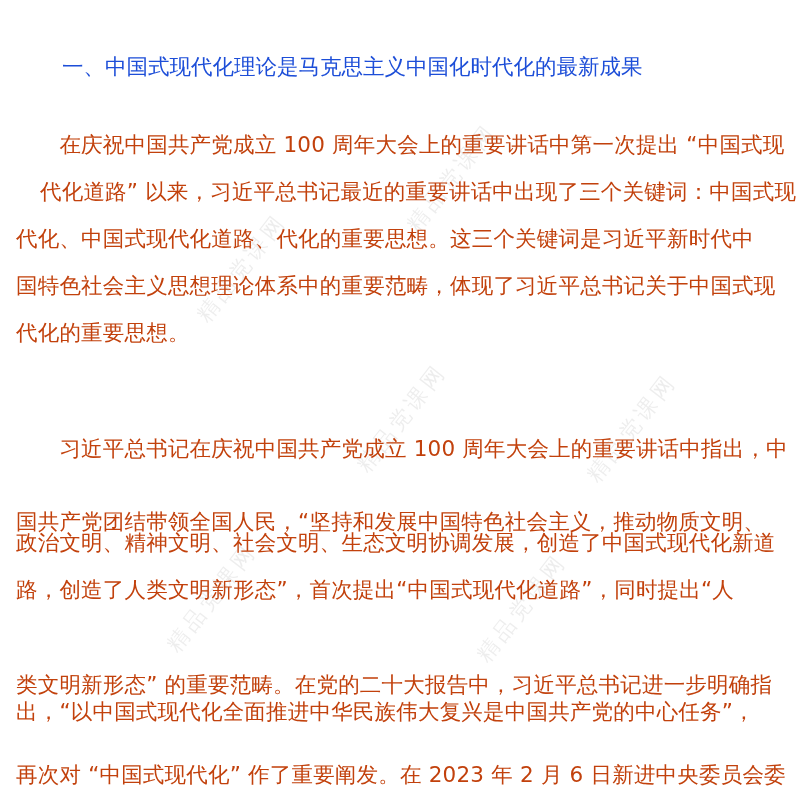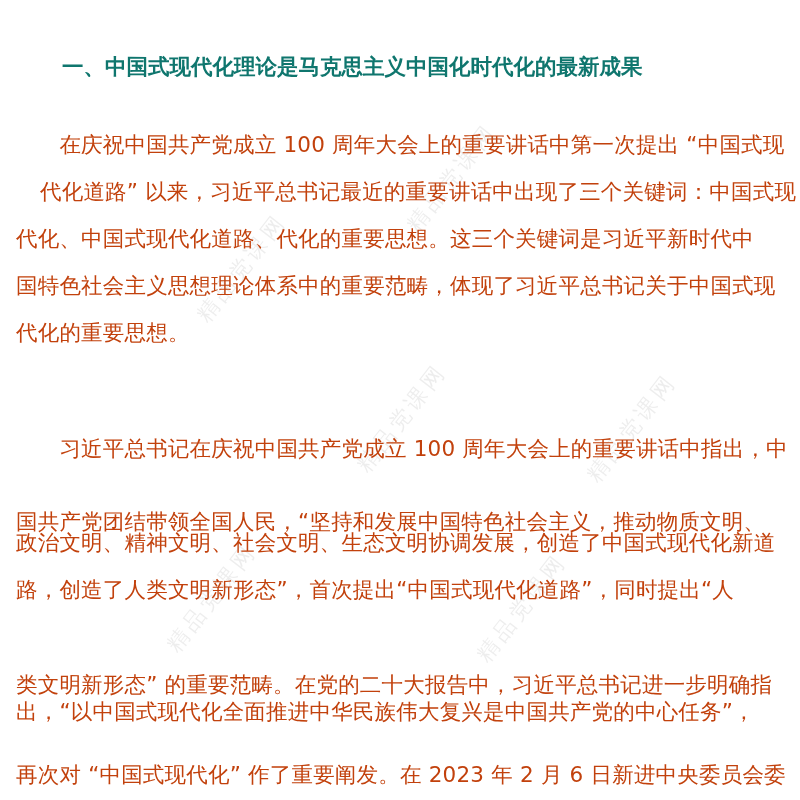--- a/index.html
+++ b/index.html
@@ -1,20 +1,20 @@
 <!DOCTYPE html>
 <html><head>
 <meta charset="utf-8">
 <style>
   html, body { margin: 0; padding: 0; background: #ffffff; }
   body { width: 800px; height: 800px; overflow: hidden; position: relative;
          font-family: "DejaVu Sans", "Liberation Sans", sans-serif; color: #1a1a1a; }
   .page { position: absolute; left: 0; top: 0; width: 800px; height: 800px; }
-  .heading { position: absolute; left: 62px; top: 52px; font-size: 21.5px; font-weight: bold;
-             color: #0f766e; letter-spacing: 0px; white-space: nowrap; }
+  .heading { position: absolute; left: 62px; top: 52px; font-size: 21.5px; font-weight: normal;
+             color: #1d4ed8; letter-spacing: 0px; white-space: nowrap; }
   .line { position: absolute; left: 16px; width: 770px; font-size: 21.5px; white-space: nowrap;
           color: #c2410c; letter-spacing: 0.2px; }
   .watermark { position: absolute; font-size: 22px; color: rgba(0,0,0,0.07);
                transform: rotate(-52deg); transform-origin: left top; white-space: nowrap;
                letter-spacing: 4px; pointer-events: none; }
 </style>
 </head>
 <body>
 
 <div class="page">

